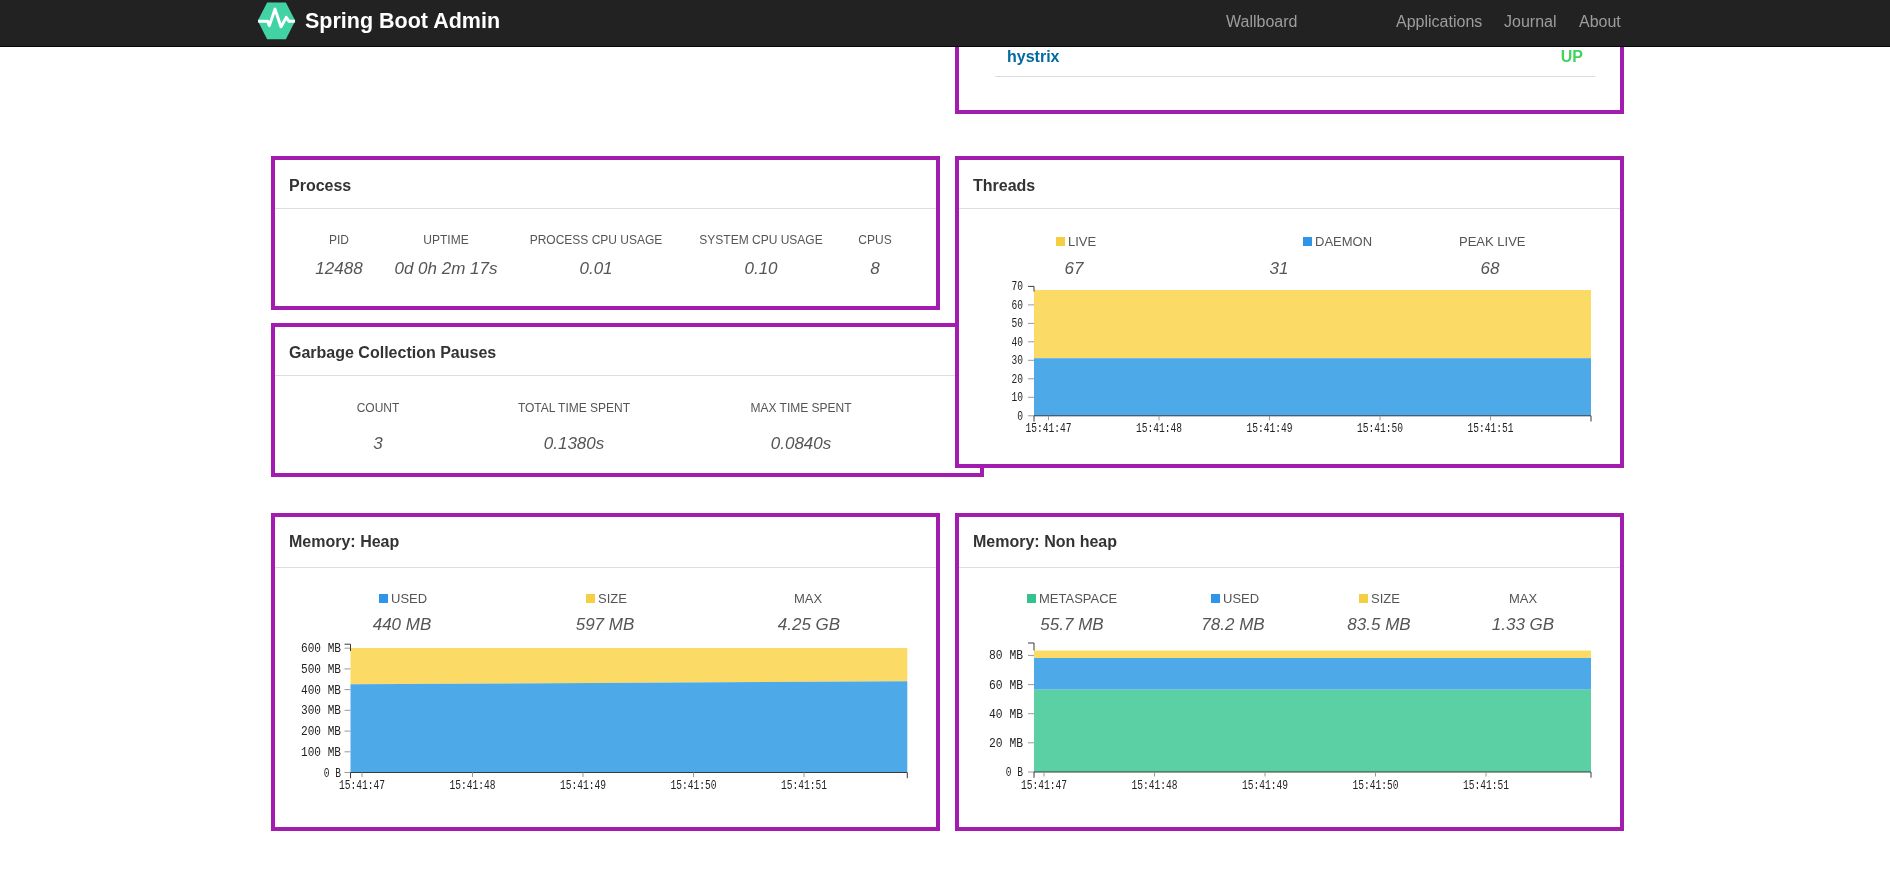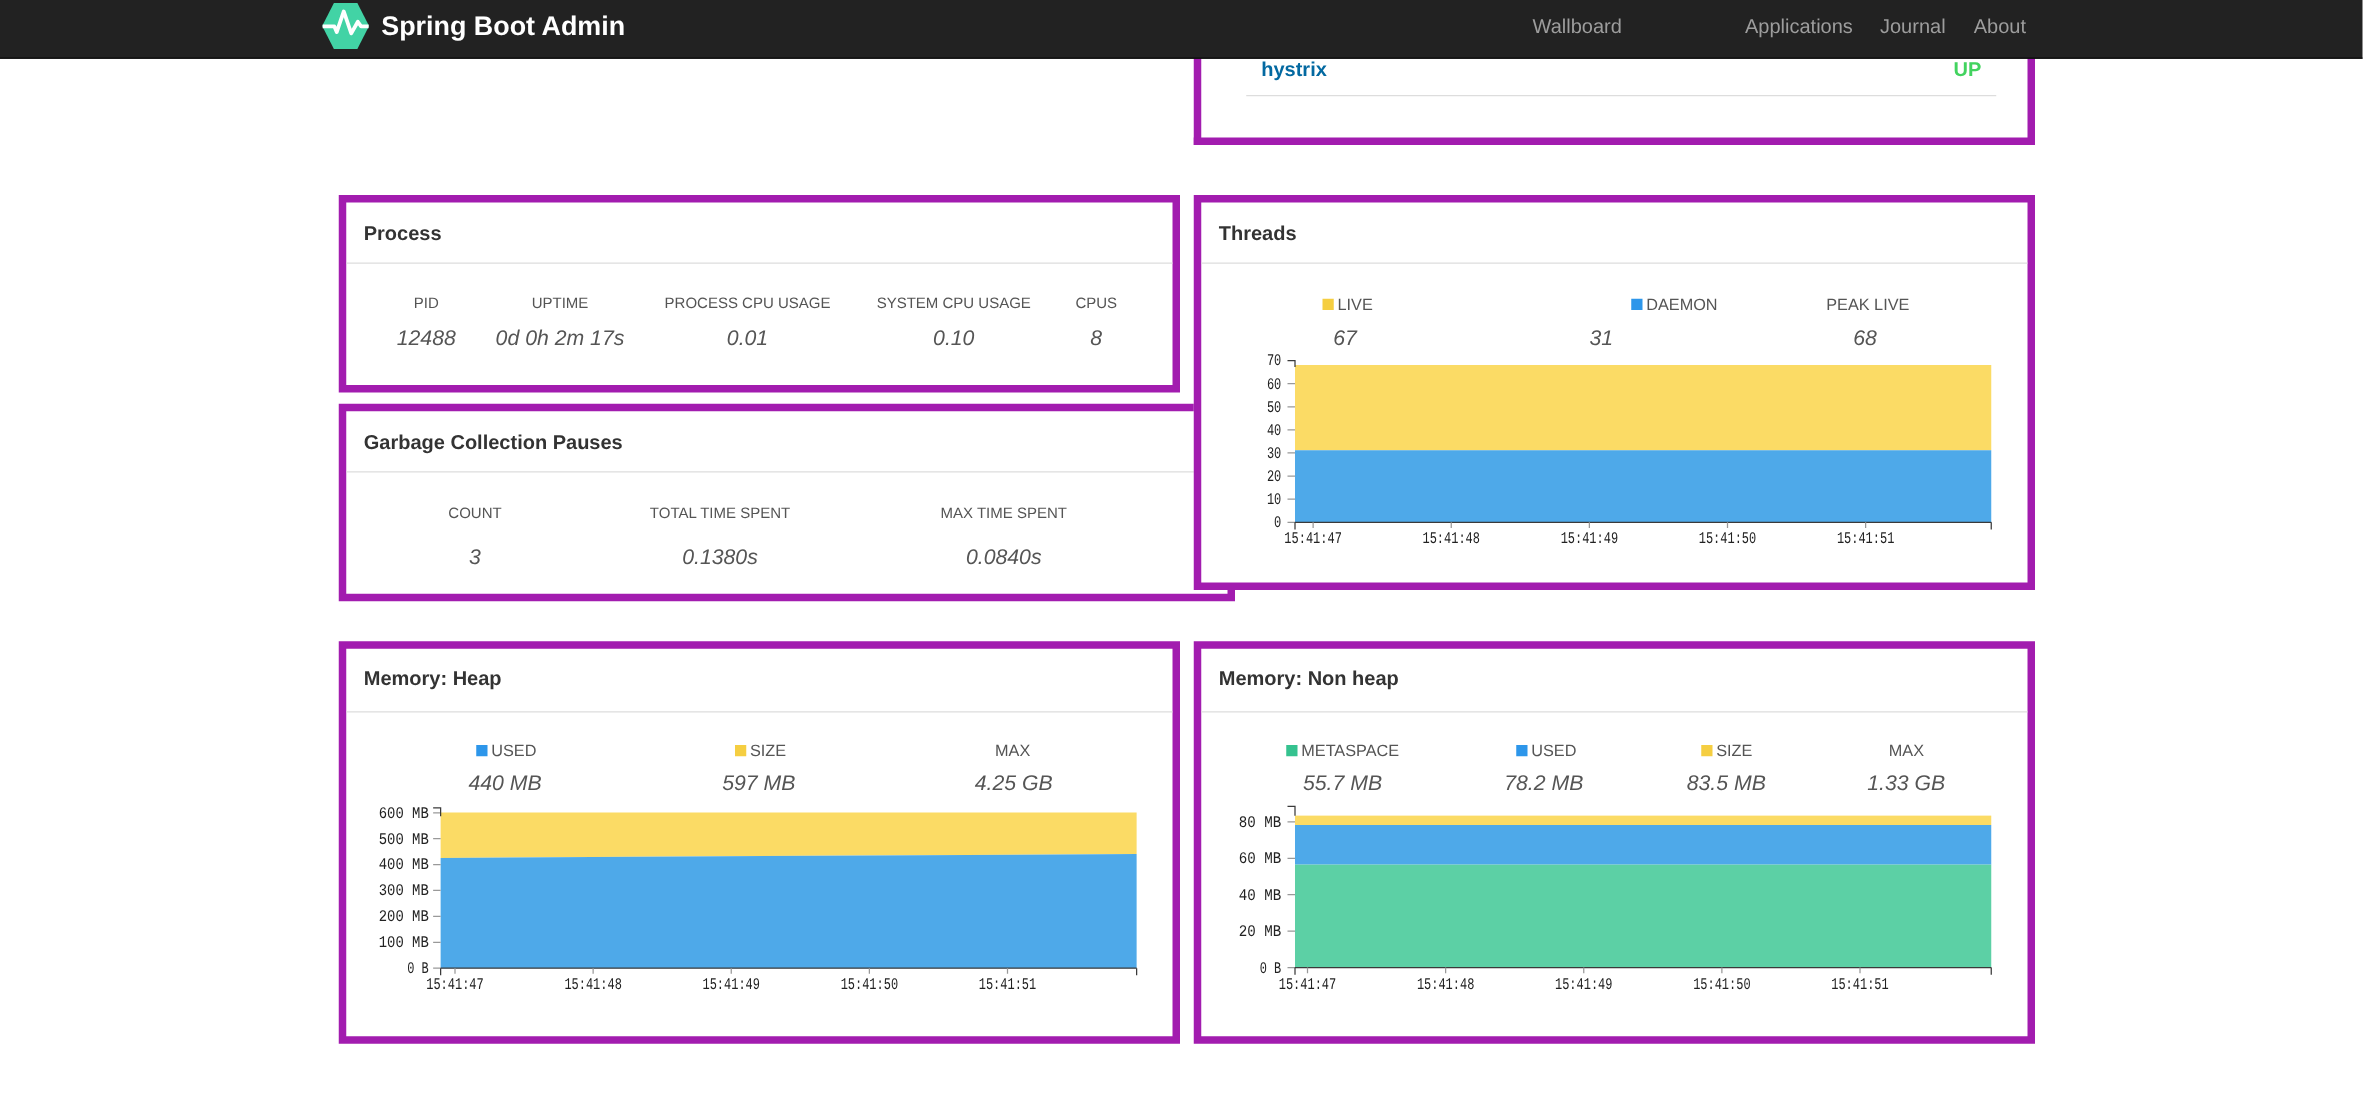--- a/index.html
+++ b/index.html
@@ -1,21 +1,21 @@
 <!DOCTYPE html>
 <html><head>
 <meta charset="utf-8">
 <style>
 html,body{margin:0;padding:0;background:#fff;}
 body{width:1890px;height:892px;position:relative;font-family:"Liberation Sans",sans-serif;overflow:hidden;}
 .abs{position:absolute;}
 #navbar{left:0;top:0;width:1890px;height:46px;background:#222;border-bottom:1px solid #080808;}
 .brand{left:305px;top:9px;color:#fff;font-size:21.5px;font-weight:bold;}
 .navlink{top:13px;color:#9d9d9d;font-size:16px;}
-.card{background:#fff;border:6px solid #a21caf;border-radius:0;}
+.card{background:#fff;border:4px solid #a21caf;border-radius:0;}
 .card-head{position:absolute;left:0;top:0;right:0;height:48px;border-bottom:1px solid #ddd;}
 .card-title{position:absolute;left:14px;top:16.5px;font-size:16px;font-weight:bold;color:#333;}
 .lbl{position:absolute;font-size:12px;color:#555;white-space:nowrap;transform:translateX(-50%);}
 .val{position:absolute;font-size:17px;color:#555;white-space:nowrap;transform:translateX(-50%);line-height:20px;font-style:italic;}
 .leg{position:absolute;font-size:13px;color:#555;white-space:nowrap;}
 .sq{display:inline-block;width:9px;height:9px;margin-right:3px;}
 </style>
 </head>
 <body>
 

